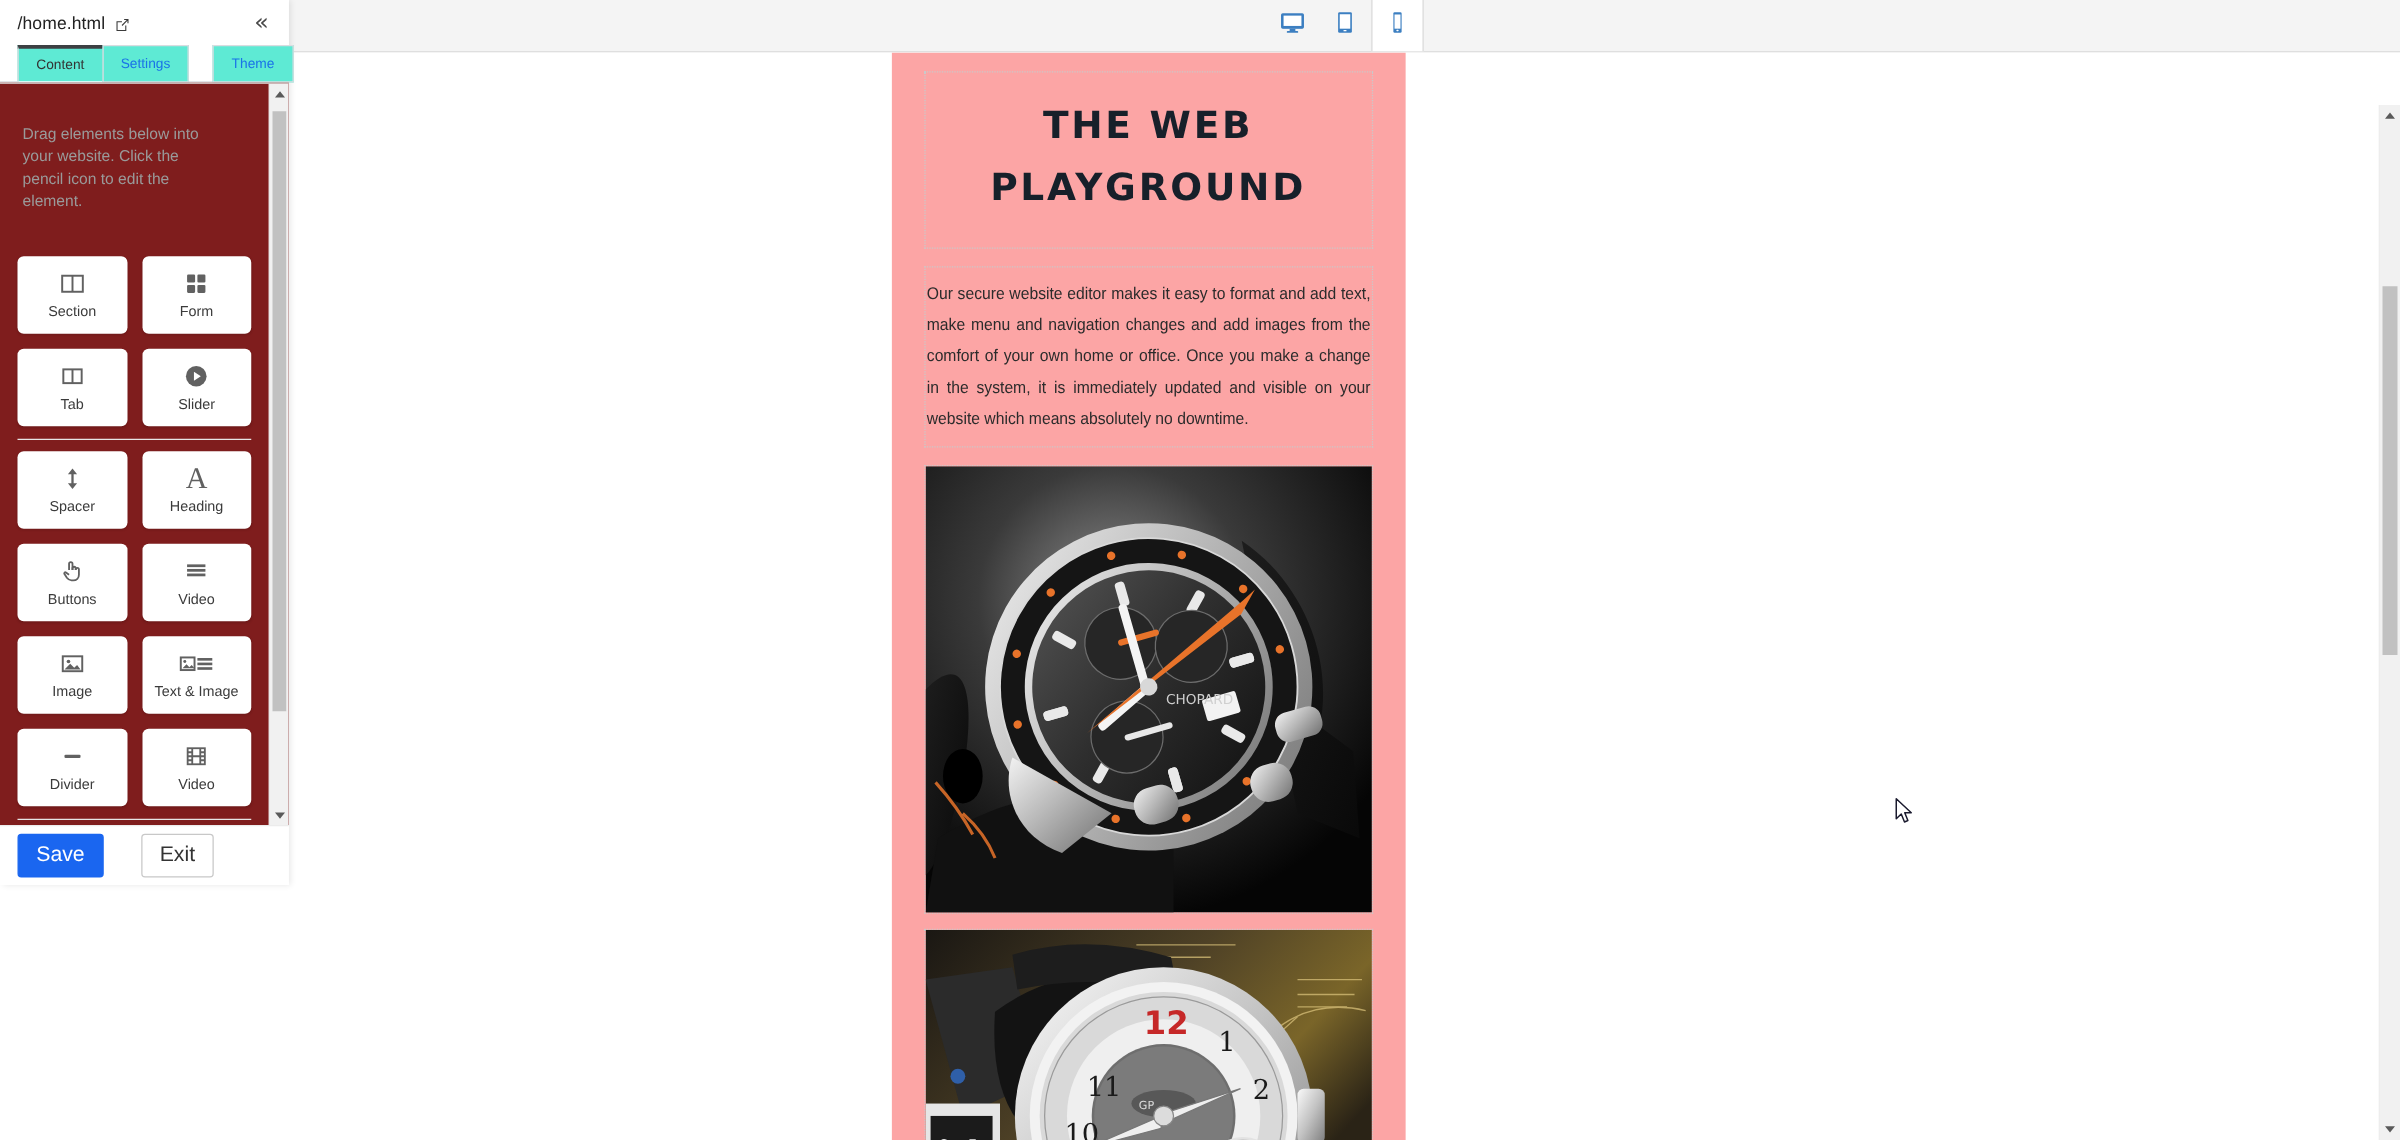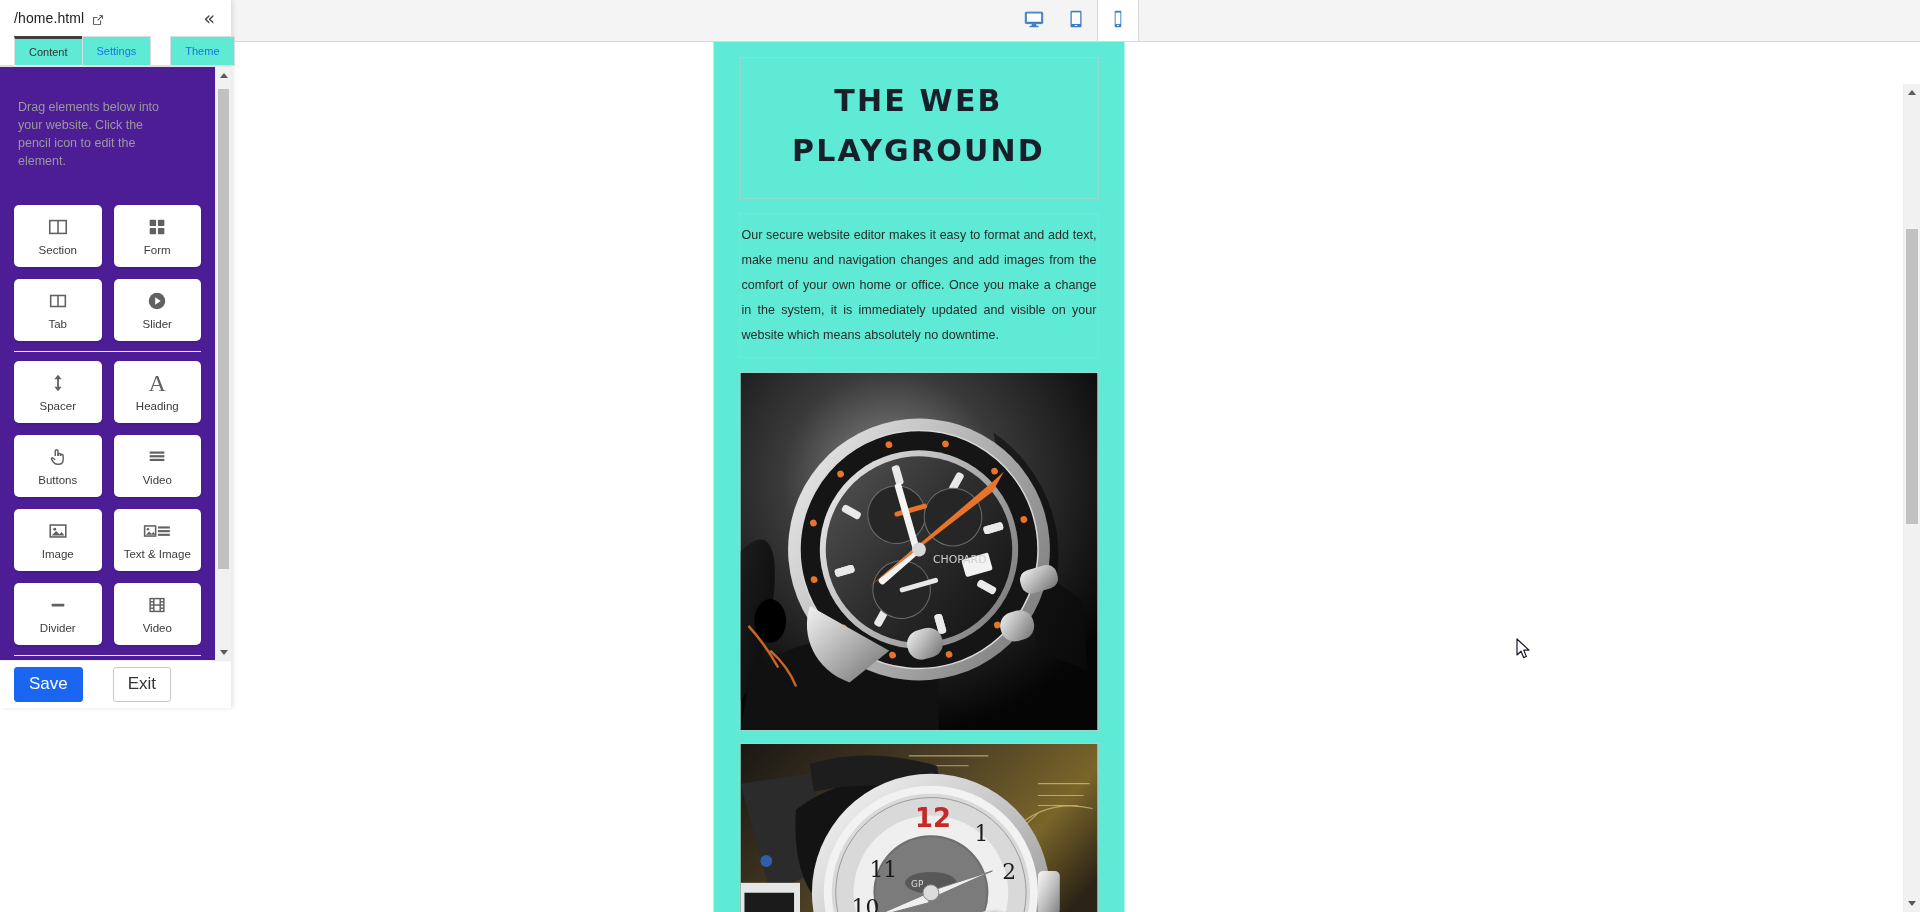--- a/index.html
+++ b/index.html
@@ -101,21 +101,21 @@
     background: #dadce0;
     flex: 0 0 1px;
     margin-top: -1px;
   }
 
   
   .palette-wrap {
     position: relative;
     flex: 1 1 auto;
     overflow: hidden;
-    background: #4c1d95;
+    background: #7f1d1d;
     border-top: 1px solid #e3e3e3;
   }
   .palette {
     position: absolute;
     inset: 0 16px 0 0;
     padding: 0 14px;
     overflow: hidden;
   }
   .palette-hint {
     font-size: 12.5px;
@@ -266,21 +266,21 @@
 
   
   .preview-frame {
     position: absolute;
     left: 50%;
     transform: translateX(-50%);
     margin-left: -157px;
     top: 0;
     width: 411px;
     height: 870px;
-    background: #5eead4;
+    background: #fca5a5;
     overflow: hidden;
   }
   .preview-inner {
     padding: 15px 26px 0 26px;
   }
 
   .block {
     border: 1px dotted #c9c9c9;
     background: transparent;
   }

